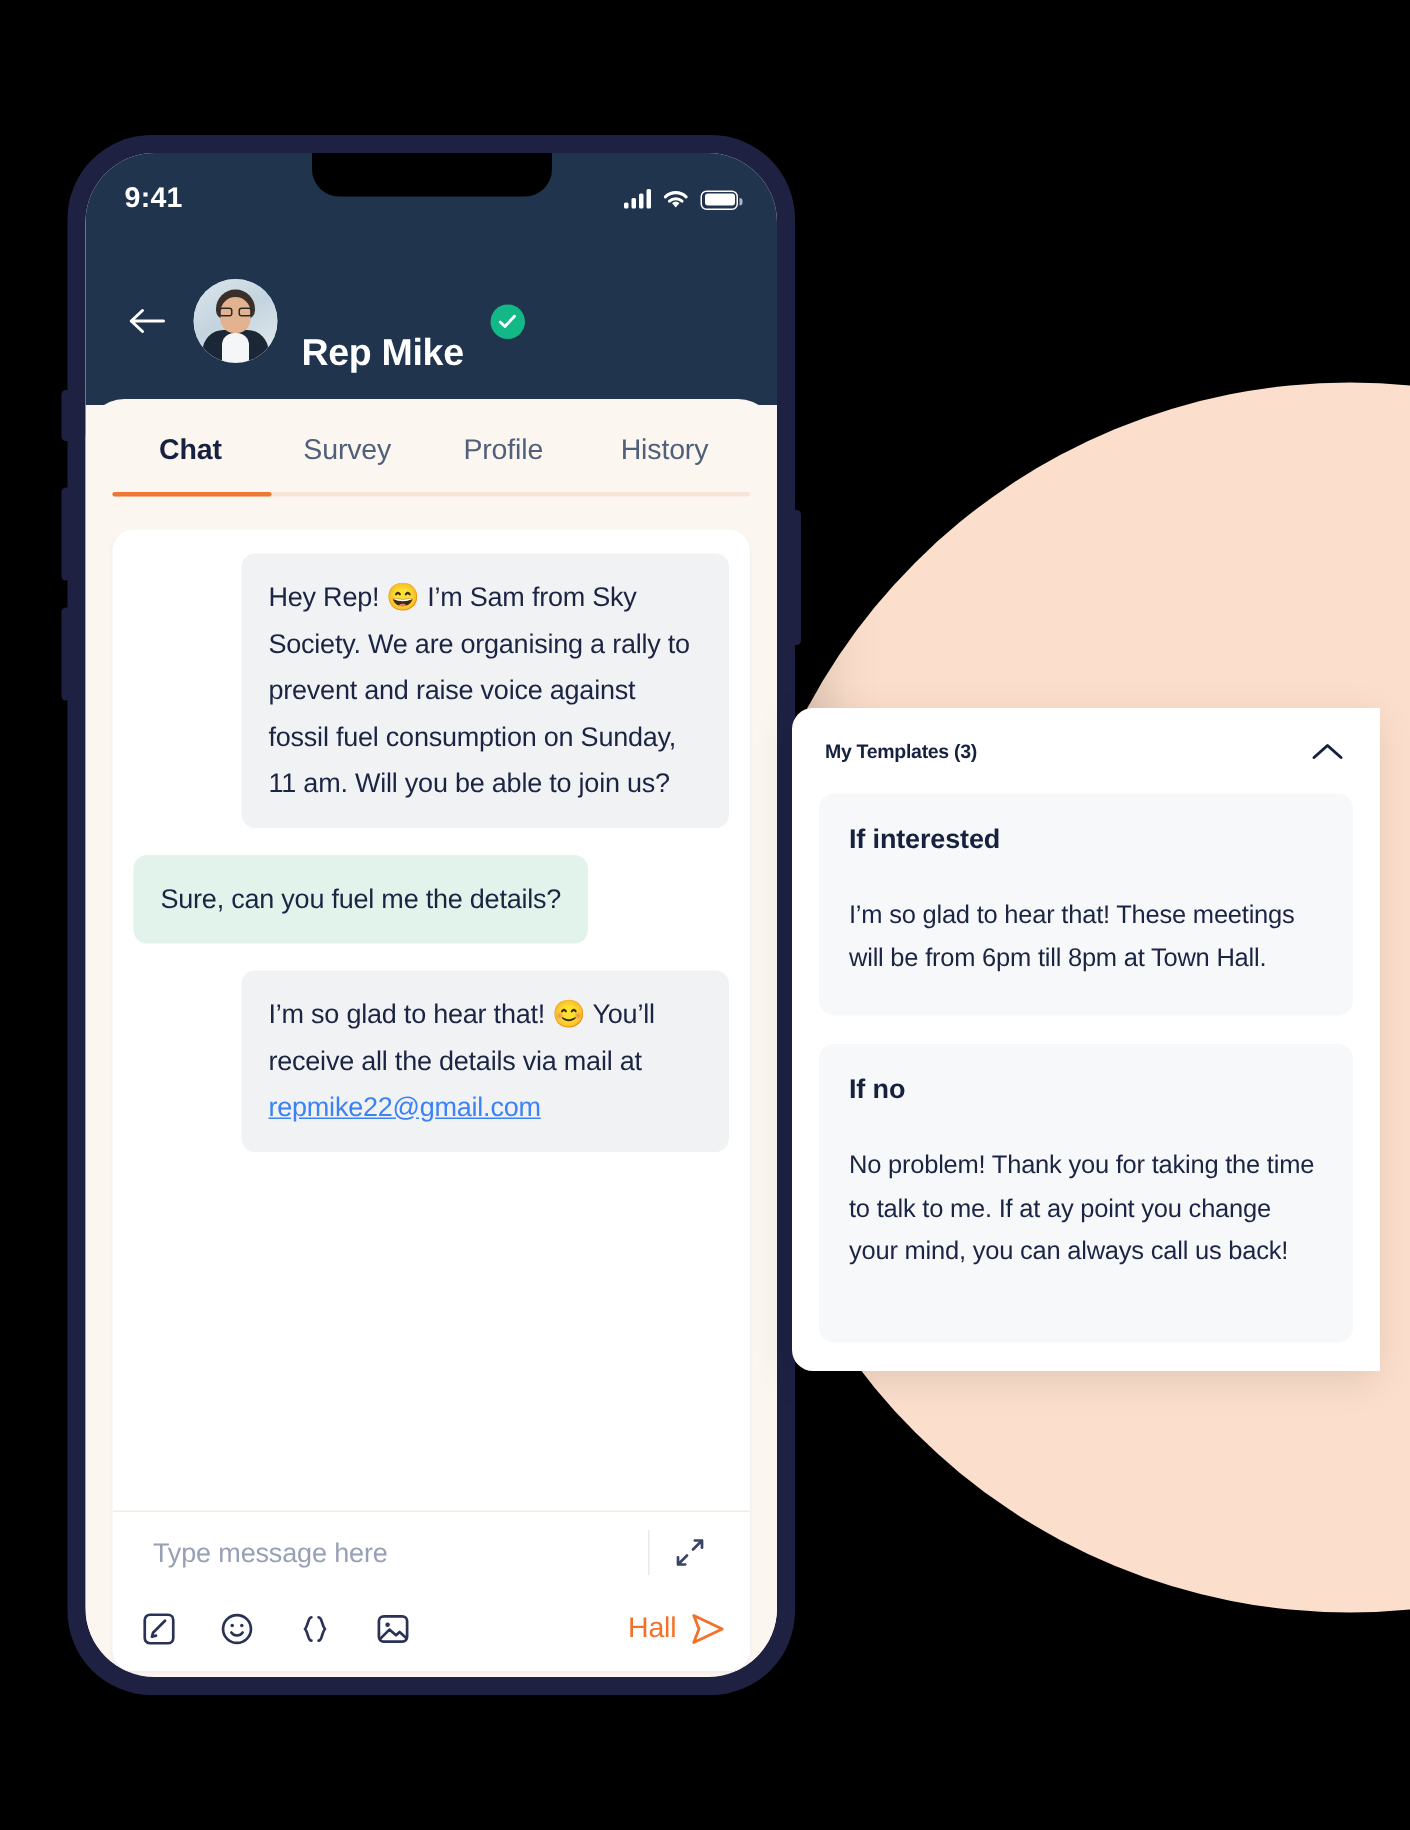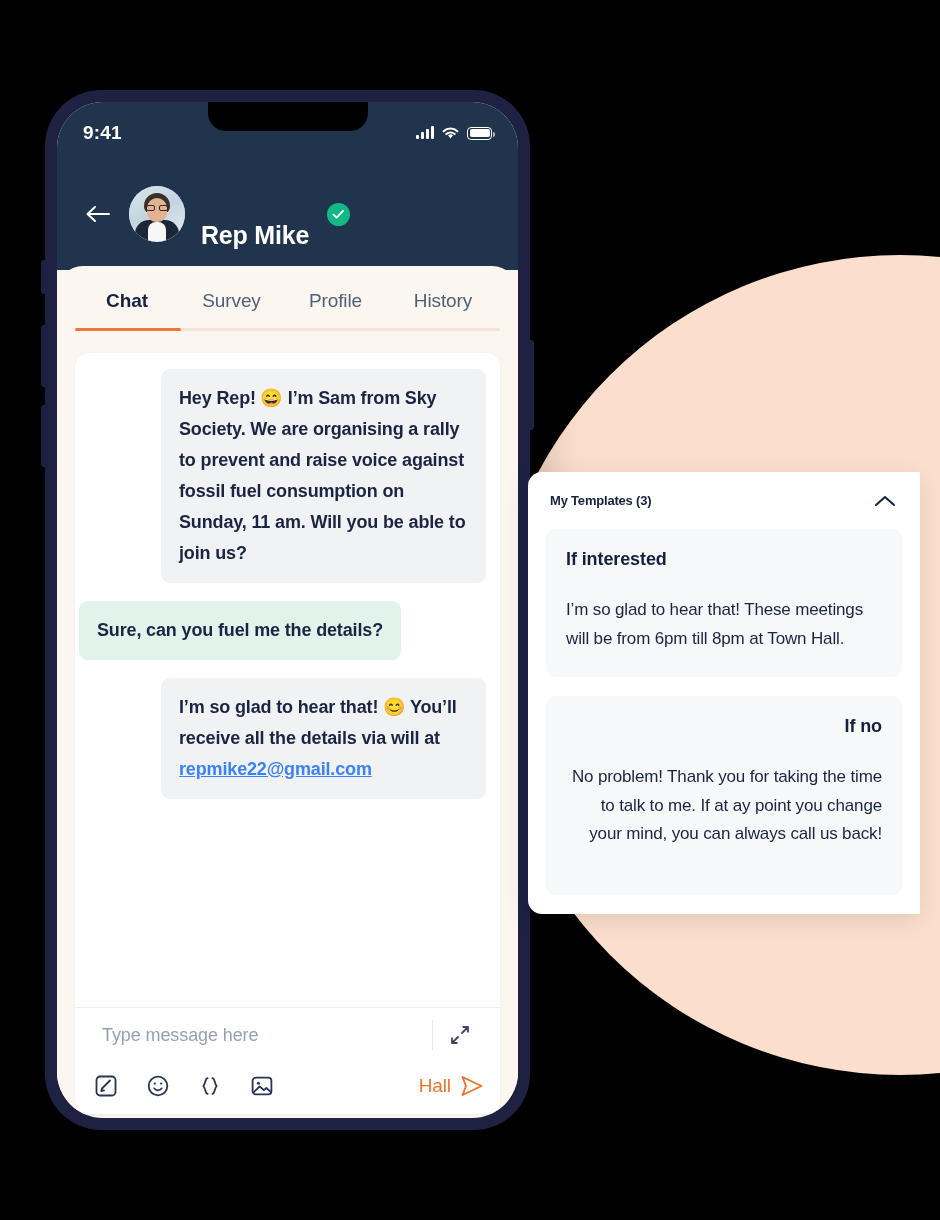--- a/index.html
+++ b/index.html
@@ -218,23 +218,22 @@
     border-radius: 14px;
     flex: 1;
     display: flex;
     flex-direction: column;
     overflow: hidden;
     box-shadow: 0 1px 3px rgba(20,25,60,0.05);
     margin-bottom: 0;
   }
   .messages {
     flex: 1;
-    padding: 16px 14px 10px 4px;
+    padding: 16px 14px 10px 14px;
     overflow: hidden;
-    font-weight: bold;
   }
   .msg-row { display: flex; margin-bottom: 18px; }
   .msg-row.in { justify-content: flex-end; }
   .msg-row.out { justify-content: flex-start; }
 
   .bubble {
     font-size: 18px;
     line-height: 1.72;
     padding: 14px 18px;
     border-radius: 9px;
@@ -310,21 +309,21 @@
     letter-spacing: -0.2px;
   }
   .tpl-chevron { margin-left: auto; width: 26px; height: 26px; display:flex; align-items:center; justify-content:center; cursor:pointer; }
 
   .tpl-card {
     background: #F7F8FA;
     border-radius: 10px;
     padding: 20px 20px 24px 20px;
     margin-bottom: 19px;
   }
-  .tpl-card.second { padding-bottom: 46px; text-align: right; }
+  .tpl-card.second { padding-bottom: 46px; }
   .tpl-name {
     font-size: 18px;
     font-weight: bold;
     color: #16213F;
     margin-bottom: 26px;
     letter-spacing: -0.1px;
   }
   .tpl-body {
     font-size: 17px;
     line-height: 1.68;
@@ -410,21 +409,21 @@
 
             <div class="msg-row in">
               <div class="bubble grey">Hey Rep! 😄 I’m Sam from Sky Society. We are organising a rally to prevent and raise voice against fossil fuel consumption on Sunday, 11 am. Will you be able to join us?</div>
             </div>
 
             <div class="msg-row out">
               <div class="bubble mint">Sure, can you fuel me the details?</div>
             </div>
 
             <div class="msg-row in">
-              <div class="bubble grey"><span>I’m so glad to hear that! 😊 You’ll receive all the details via will at </span><a href="#">repmike22@gmail.com</a></div>
+              <div class="bubble grey"><span>I’m so glad to hear that! 😊 You’ll receive all the details via mail at </span><a href="#">repmike22@gmail.com</a></div>
             </div>
 
           </div>
 
           <div class="composer">
             <div class="composer-top">
               <input class="msg-input" type="text" placeholder="Type message here" style="">
               <div class="divider-v"></div>
               <div class="expand-btn">
                 <svg width="20" height="20" viewBox="0 0 20 20">

